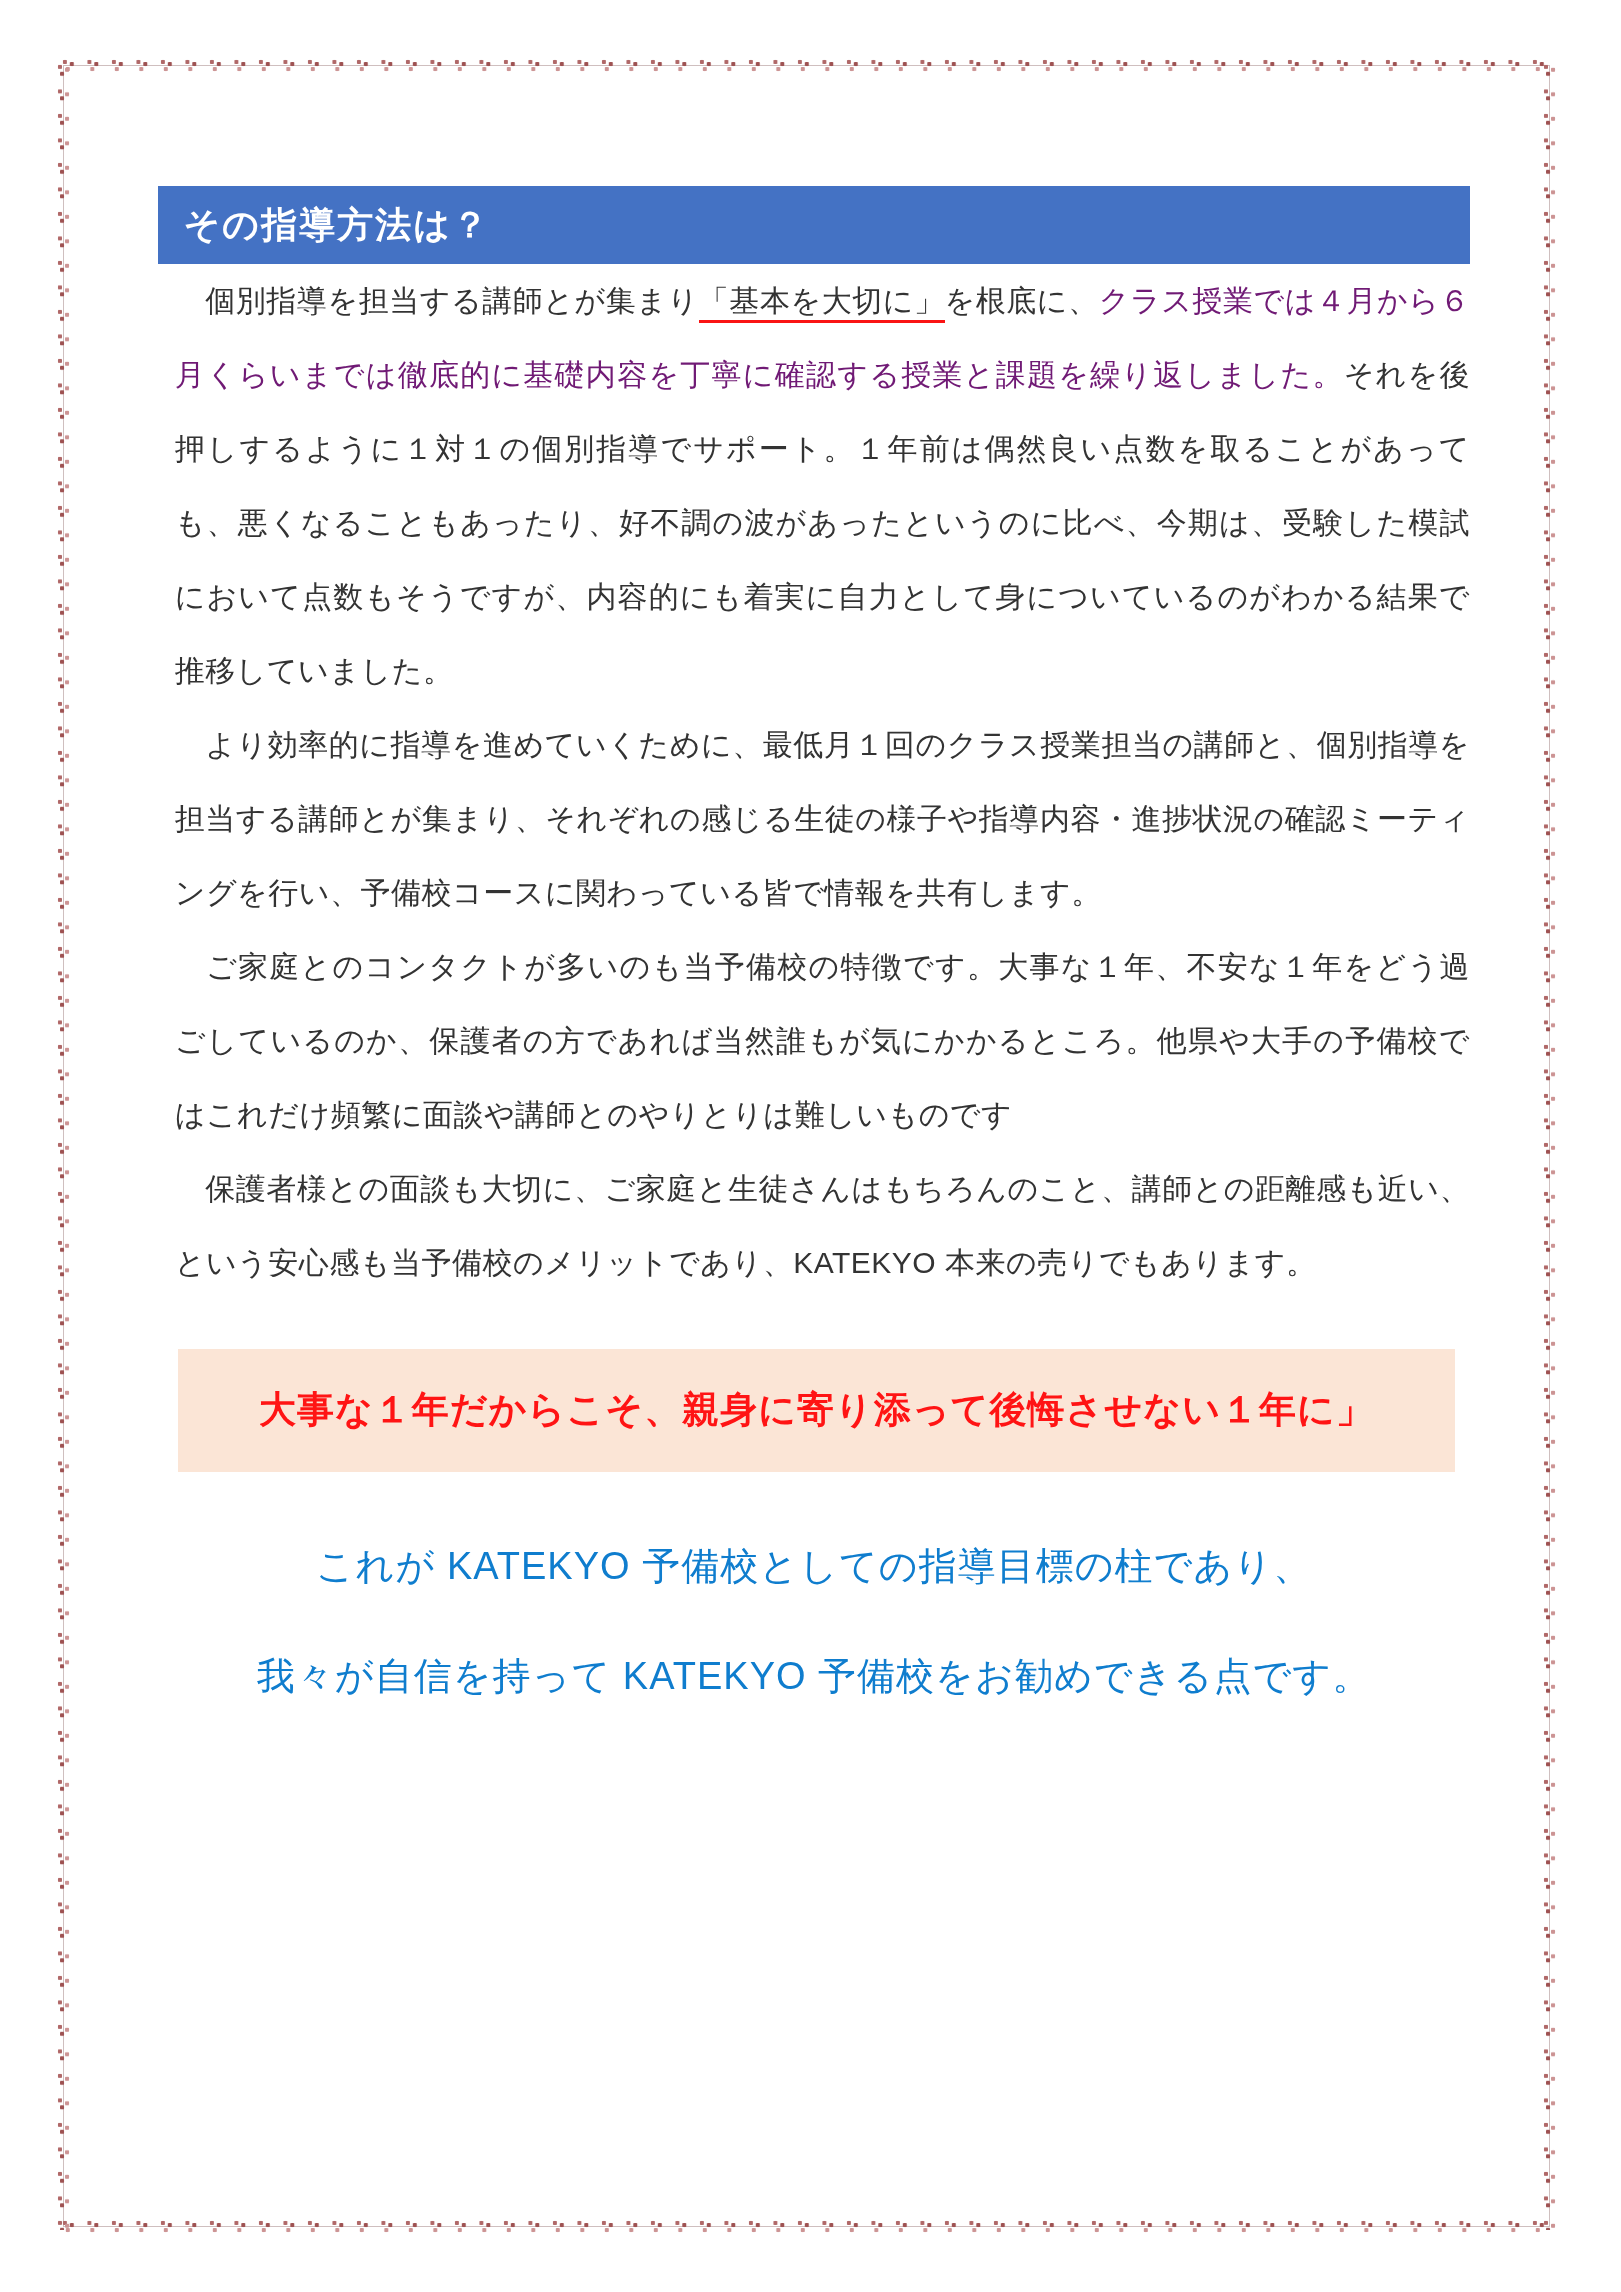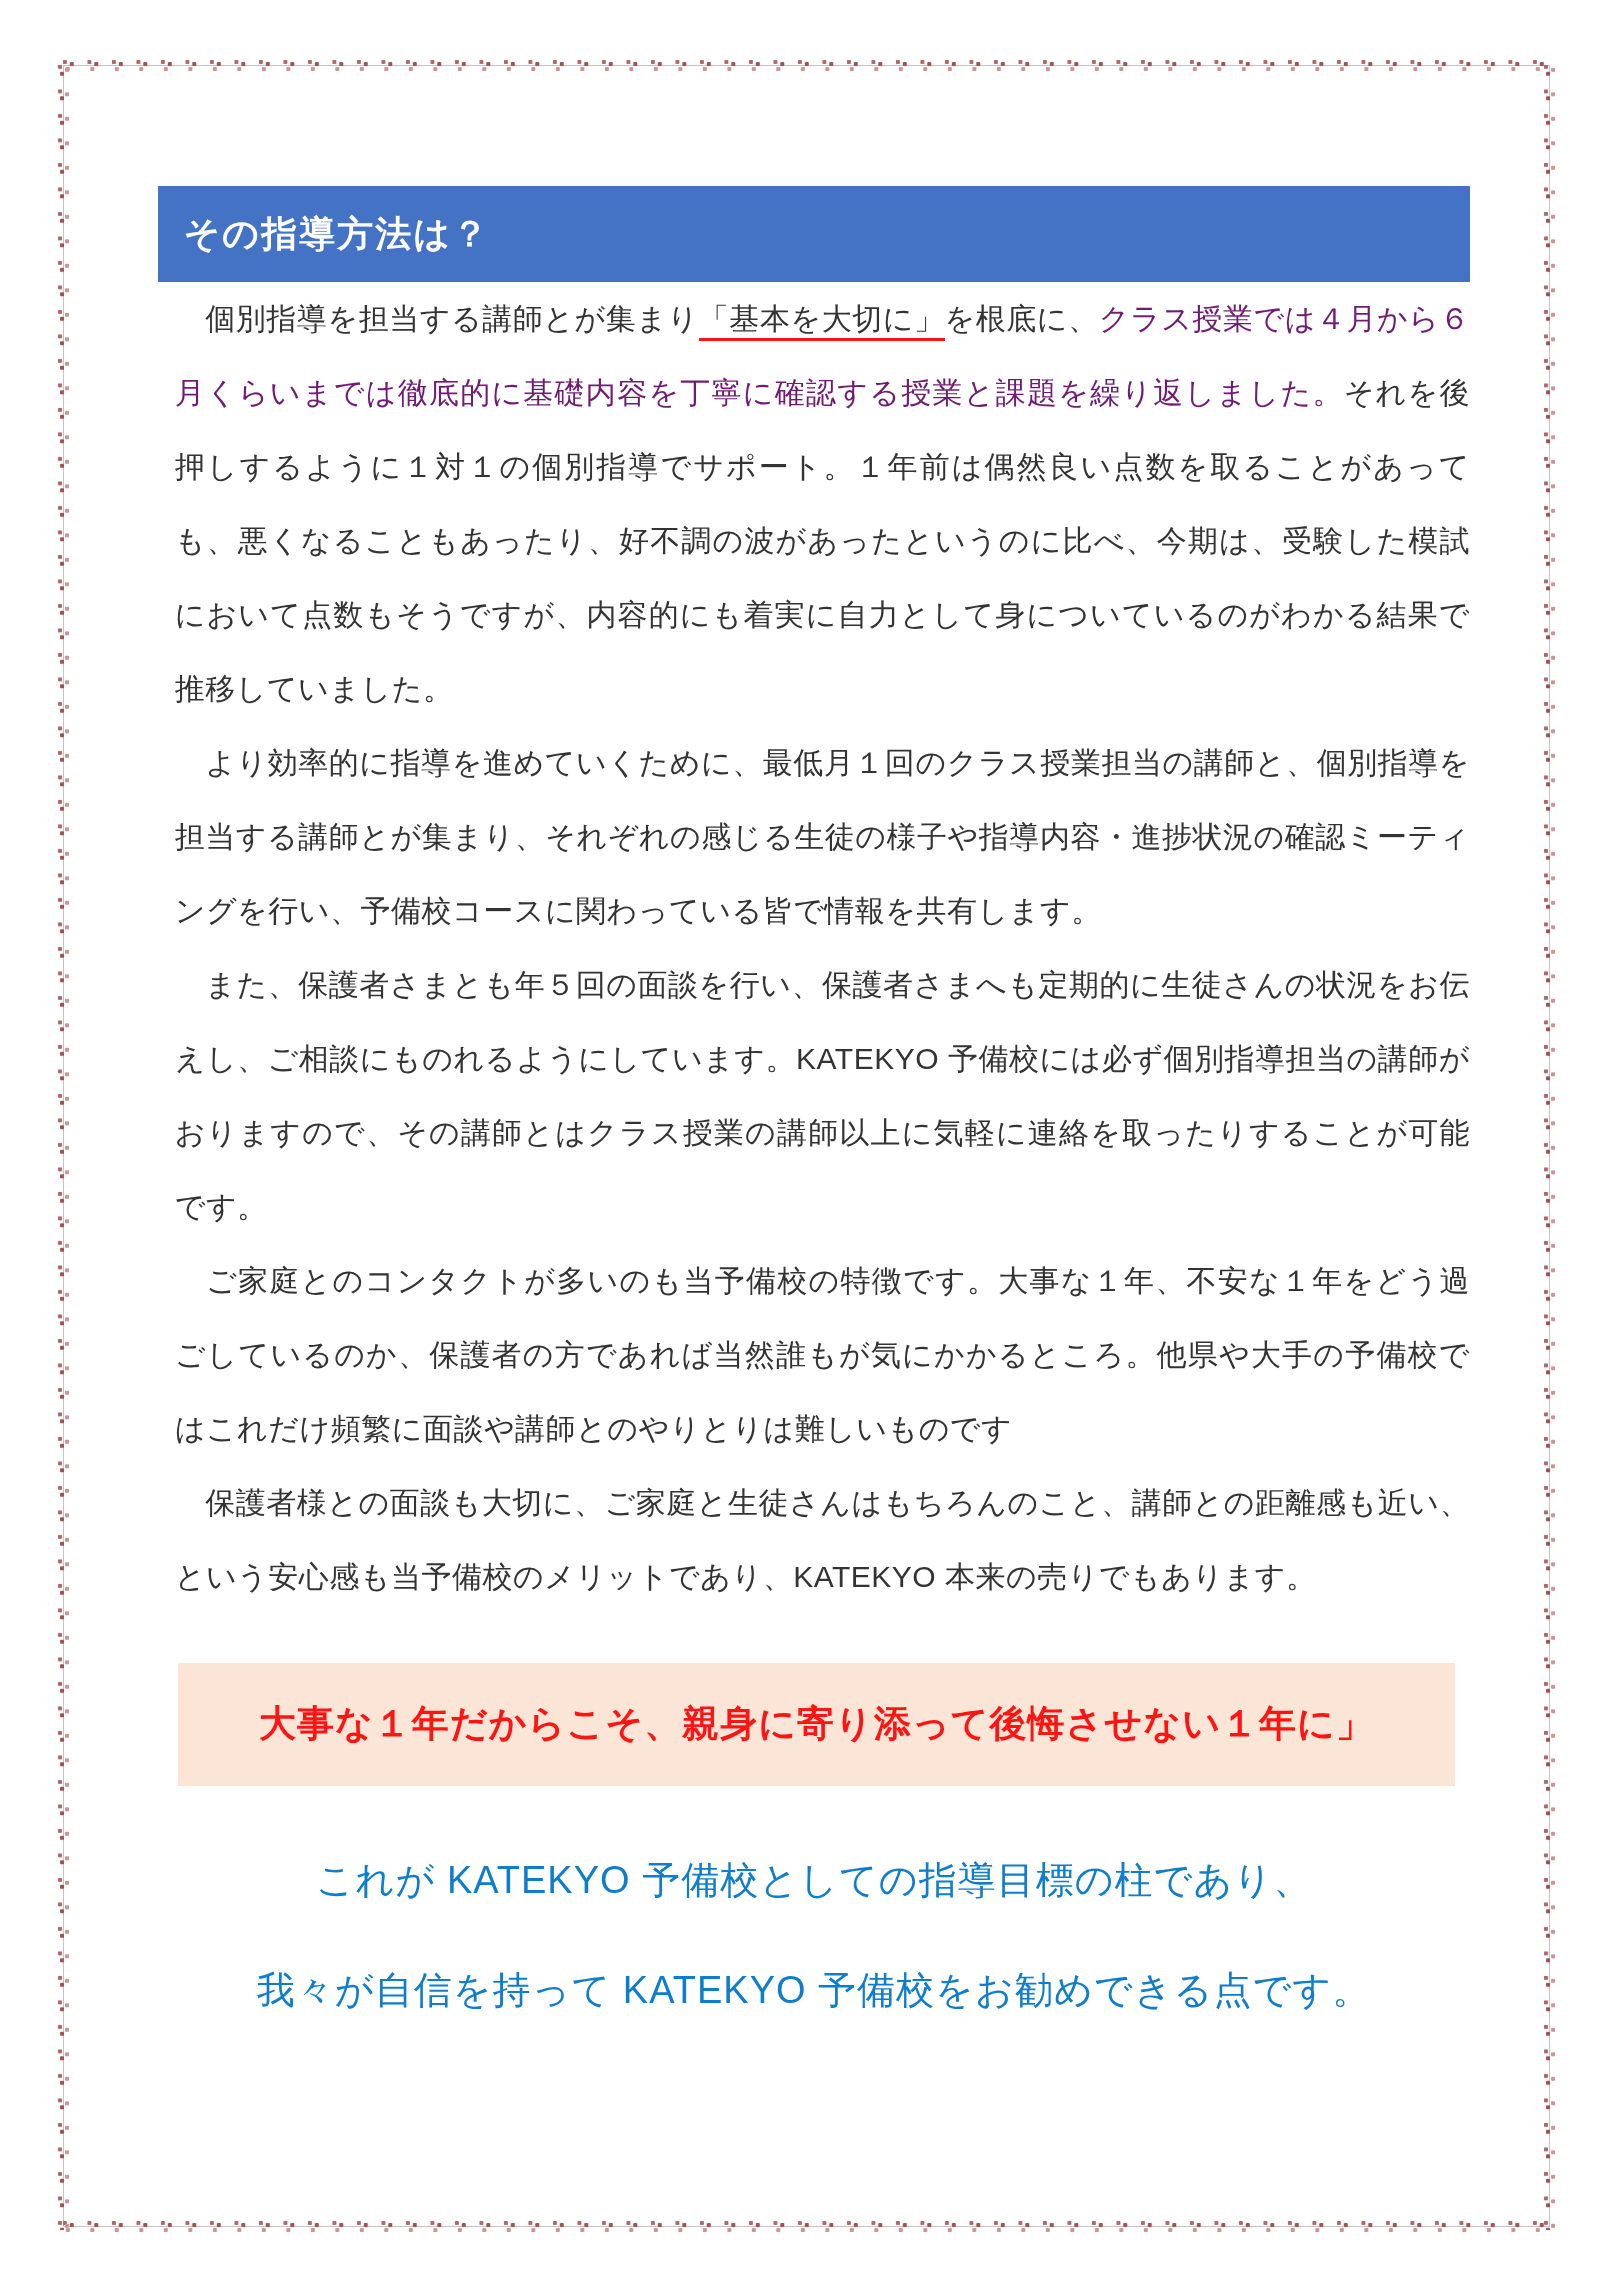--- a/index.html
+++ b/index.html
@@ -37,21 +37,21 @@
     background-size:14.7px 24.5px;
     background-repeat:repeat-y;
   }
   .dots-left{left:-7.8px;}
   .dots-right{right:-7.8px;}
 
   .content{position:absolute;left:158px;top:186px;width:1312px;}
 
   .title-bar{
     background:#4472c4;color:#ffffff;
-    height:96px;box-sizing:border-box;
+    height:78px;box-sizing:border-box;
     display:flex;align-items:center;
     padding-left:25.5px;
     font-size:36px;font-weight:bold;letter-spacing:2px;
   }
   .blue-heading{
     color:#0b6fbe;font-weight:bold;
     font-size:36px;letter-spacing:1.5px;
     margin:0;
   }
   .heading-1{margin:35px 0 21.6px 2px;}
@@ -103,21 +103,20 @@
     <div class="title-bar">
       <span>その指導方法は？</span>
     </div>
 
 
     <p class="body"><span>　個別指導を担当する講師とが集まり</span><span class="motto-underline">「基本を大切に」</span><span>を根底に、</span><span class="red-run">クラス授業では４月から６月くらいまでは徹底的に基礎内容を丁寧に確認する授業と課題を繰り返しました。</span><span>それを後押しするように１対１の個別指導でサポート。１年前は偶然良い点数を取ることがあっても、悪くなることもあったり、好不調の波があったというのに比べ、今期は、受験した模試において点数もそうですが、内容的にも着実に自力として身についているのがわかる結果で推移していました。</span></p>
 
     <p class="body">　より効率的に指導を進めていくために、最低月１回のクラス授業担当の講師と、個別指導を担当する講師とが集まり、それぞれの感じる生徒の様子や指導内容・進捗状況の確認ミーティングを行い、予備校コースに関わっている皆で情報を共有します。</p>
 
 
-    <p class="body">　また、保護者さまとも年５回の面談を行い、保護者さまへも定期的に生徒さんの状況をお伝えし、ご相談にものれるようにしています。KATEKYO 予備校には必ず個別指導担当の講師がおりますので、その講師とはクラス授業の講師以上に気軽に連絡を取ったりすることが可能です。</p>
 
     <p class="body">　ご家庭とのコンタクトが多いのも当予備校の特徴です。大事な１年、不安な１年をどう過ごしているのか、保護者の方であれば当然誰もが気にかかるところ。他県や大手の予備校ではこれだけ頻繁に面談や講師とのやりとりは難しいものです</p>
 
     <p class="body">　保護者様との面談も大切に、ご家庭と生徒さんはもちろんのこと、講師との距離感も近い、という安心感も当予備校のメリットであり、KATEKYO 本来の売りでもあります。</p>
 
     <div class="highlight-box">
       <p>大事な１年だからこそ、親身に寄り添って後悔させない１年に」</p>
     </div>
 
     <div class="closing">

